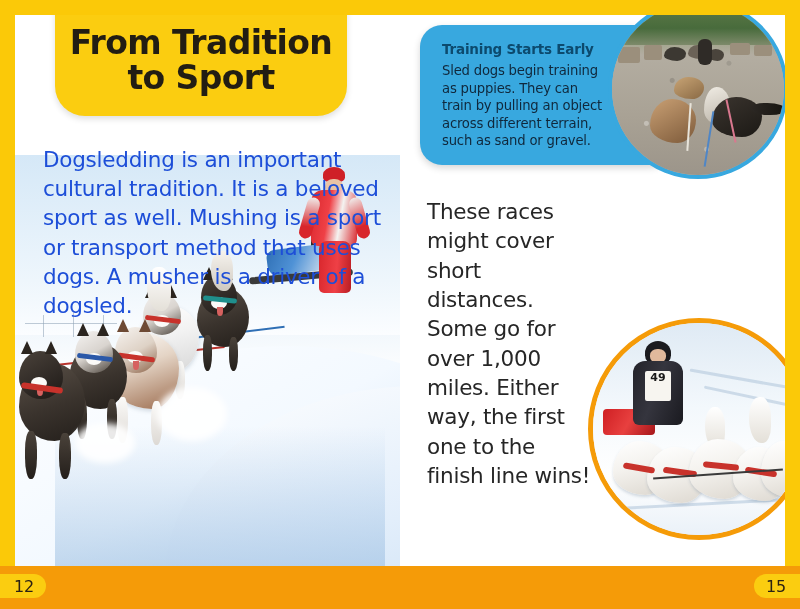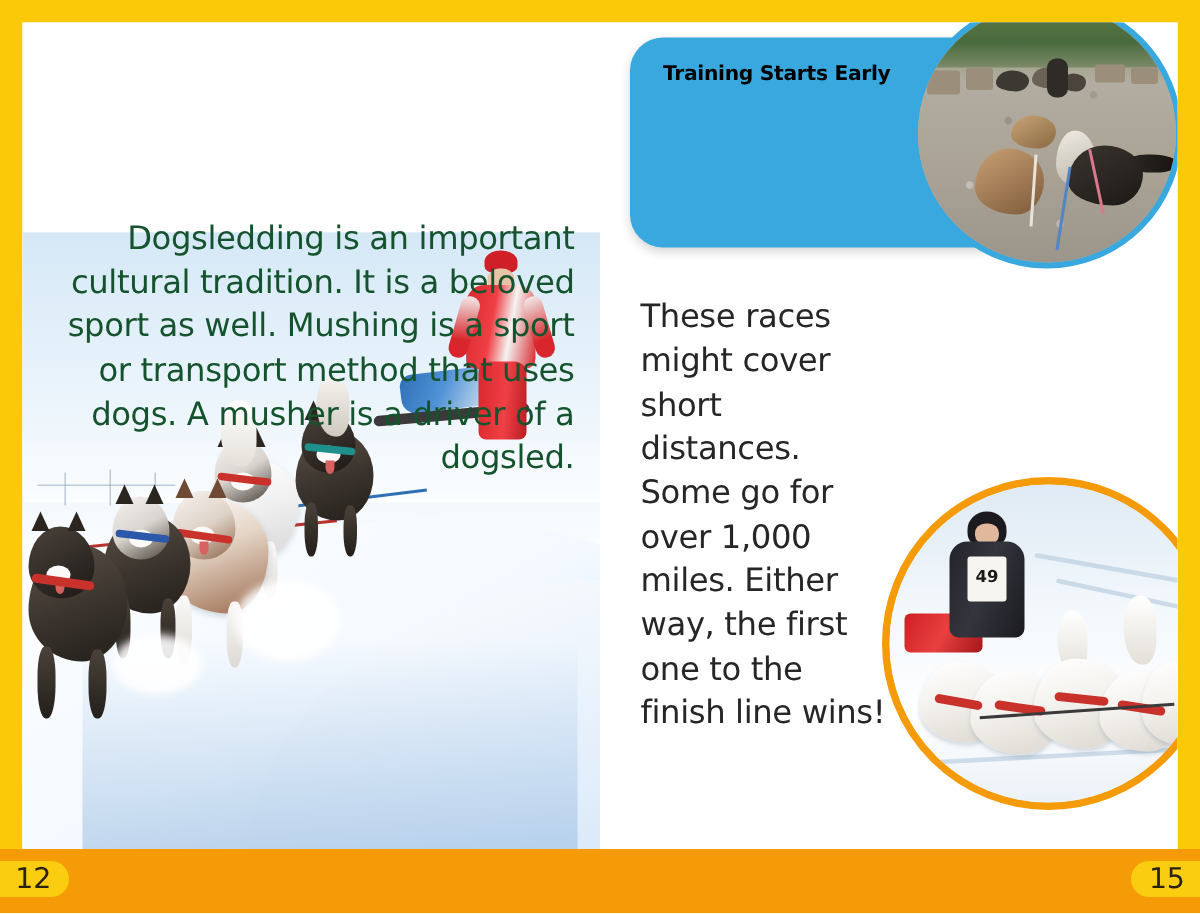--- a/index.html
+++ b/index.html
@@ -66,23 +66,22 @@
     white-space: pre-line;
   }
   .left-paragraph {
     position: absolute;
     left: 28px; top: 108px;
     width: 340px;
     font-family: "DejaVu Sans", sans-serif;
     font-size: 21.5px;
     line-height: 1.365;
     letter-spacing: -0.25px;
-    color: #14532d;
+    color: #1d4ed8;
     z-index: 5;
-    text-align: right;
   }
 
   
   .photo-sled {
     position: absolute;
     left: 0px; top: 140px;
     width: 385px; height: 411px;
     overflow: hidden;
     background: linear-gradient(#cfe3f3 0%, #e8f2fa 34%, #ffffff 55%, #f2f8fd 100%);
   }
@@ -259,21 +258,21 @@
     z-index: 3;
     box-sizing: border-box;
     padding: 16px 16px 12px 22px;
   }
   .callout-title {
     display: block;
     font-family: "DejaVu Sans", sans-serif;
     font-weight: bold;
     font-size: 13.5px;
     letter-spacing: -0.2px;
-    color: #000000;
+    color: #0c4a6e;
     margin-bottom: 5px;
   }
   .callout-body {
     display: block;
     font-family: "DejaVu Sans", sans-serif;
     font-size: 13.2px;
     line-height: 1.33;
     letter-spacing: -0.2px;
     color: #10283c;
     width: 165px;
@@ -377,21 +376,21 @@
     width: 50px; height: 64px;
     border-radius: 12px 12px 6px 6px;
     background: linear-gradient(110deg, #23232a 0%, #35353e 45%, #1a1a20 100%);
   }
   .bib {
     position: absolute; left: 16px; top: 30px;
     width: 26px; height: 30px;
     background: #f7f5f0;
     border-radius: 2px;
     display: flex;
-    align-items: center;
+    align-items: flex-start;
     justify-content: center;
     padding-bottom: 4px;
     box-sizing: border-box;
   }
   .bib-number {
     font-family: "DejaVu Sans", sans-serif;
     font-weight: bold;
     font-size: 11px;
     color: #1a1a1a;
   }
@@ -437,21 +436,21 @@
   }
   .page-tab.right {
     right: -12px;
     border-radius: 14px 0 0 14px;
     justify-content: flex-start;
     padding-left: 12px;
     box-sizing: border-box;
   }
   .page-num {
     font-family: "DejaVu Sans", sans-serif;
-    font-size: 19px;
+    font-size: 16px;
     color: #2b2213;
     letter-spacing: -0.2px;
   }
 </style>
 </head>
 <body>
 
 <div class="spread">
 
   <div class="border-top"></div>
@@ -537,28 +536,33 @@
       <div class="musher">
         <div class="musher-hat"></div>
         <div class="musher-face"></div>
         <div class="musher-coat"></div>
         <div class="musher-arm l"></div>
         <div class="musher-arm r"></div>
         <div class="musher-pants"></div>
       </div>
     </div>
 
+    <div class="title-box">
+      <span class="title-text">From Tradition
+to Sport</span>
+    </div>
 
     <p class="left-paragraph">Dogsledding is an important cultural tradition. It is a beloved sport as well. Mushing is a sport or transport method that uses dogs. A musher is a driver of a dogsled.</p>
   </div>
 
   <div class="page-right">
 
     <div class="callout">
       <span class="callout-title">Training Starts Early</span>
+      <span class="callout-body">Sled dogs begin training as puppies. They can train by pulling an object across different terrain, such as sand or gravel.</span>
     </div>
 
     <div class="photo-circle-blue">
       <div class="gravel"></div>
       <div class="trees-far"></div>
       <div class="kennel" style="left:6px; top:44px; width:22px; height:16px;"></div>
       <div class="kennel" style="left:32px; top:42px; width:18px; height:15px;"></div>
       <div class="kennel" style="left:118px; top:40px; width:20px; height:12px;"></div>
       <div class="kennel" style="left:142px; top:42px; width:18px; height:11px;"></div>
 

